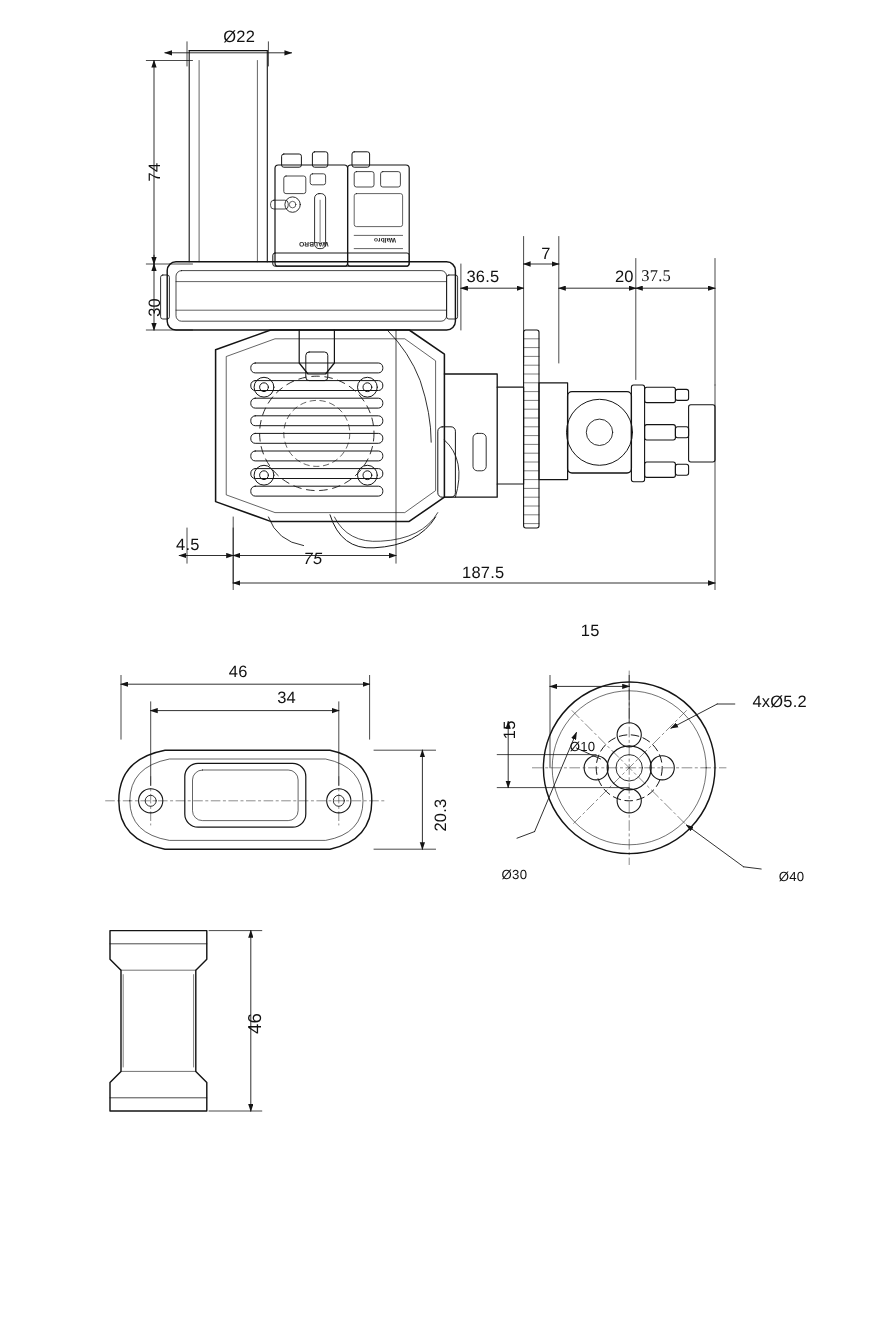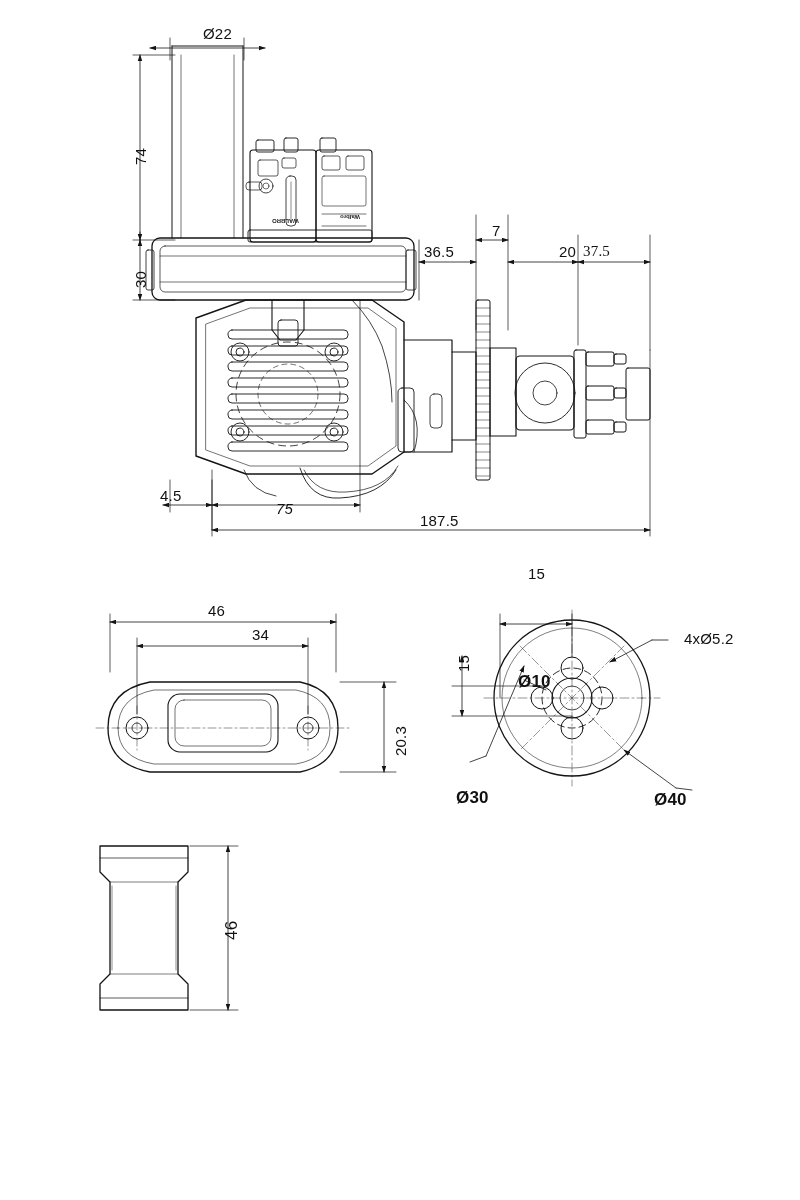--- a/index.html
+++ b/index.html
@@ -1,21 +1,21 @@
 <!DOCTYPE html>
 <html><head>
 <meta charset="utf-8">
 <style>
   html,body{margin:0;padding:0;background:#ffffff;}
   body{width:800px;height:1200px;position:relative;font-family:"Liberation Sans",sans-serif;color:#111;overflow:hidden;}
   .sheet{position:absolute;inset:0;}
   svg{position:absolute;top:0;left:0;width:800px;height:1200px;}
   .dim-label{position:absolute;font-size:15px;color:#111;white-space:nowrap;letter-spacing:.2px;}
   .dim-label.rot{transform:rotate(-90deg);transform-origin:left top;}
-  .dim-label.small{font-size:17px;font-weight:bold;}
+  .dim-label.small{font-size:12px;}
   .brand{position:absolute;font-size:6px;color:#222;font-weight:bold;letter-spacing:0;}
 </style>
 </head>
 <body>
 
 <div class="sheet">
 
 <svg viewBox="0 0 800 1200">
   <defs>
     <marker id="ar" markerWidth="9" markerHeight="9" refX="8" refY="3" orient="auto" markerUnits="strokeWidth">
@@ -284,20 +284,20 @@
 
 <div class="dim-label" style="left:208px;top:602px;">46</div>
 <div class="dim-label" style="left:208px;top:626px;margin-left:44px;">34</div>
 <div class="dim-label rot" style="left:392px;top:756px;">20.3</div>
 
 <div class="dim-label" style="left:528px;top:565px;">15</div>
 <div class="dim-label rot" style="left:455px;top:672px;">15</div>
 <div class="dim-label" style="left:684px;top:630px;">4xØ5.2</div>
 <div class="dim-label small" style="left:518px;top:672px;">Ø10</div>
 <div class="dim-label small" style="left:456px;top:788px;">Ø30</div>
-<div class="dim-label small" style="left:654px;top:790px;">Ø40</div>
+<div class="dim-label small" style="left:708px;top:790px;">Ø40</div>
 
 <div class="dim-label rot" style="left:222px;top:940px;font-size:17px;">46</div>
 
 <div class="brand" style="left:272px;top:218px;transform:rotate(180deg);">WALBRO</div>
 <div class="brand" style="left:340px;top:214px;transform:rotate(180deg);">Walbro</div>
 
 </div>
 
 </body></html>

